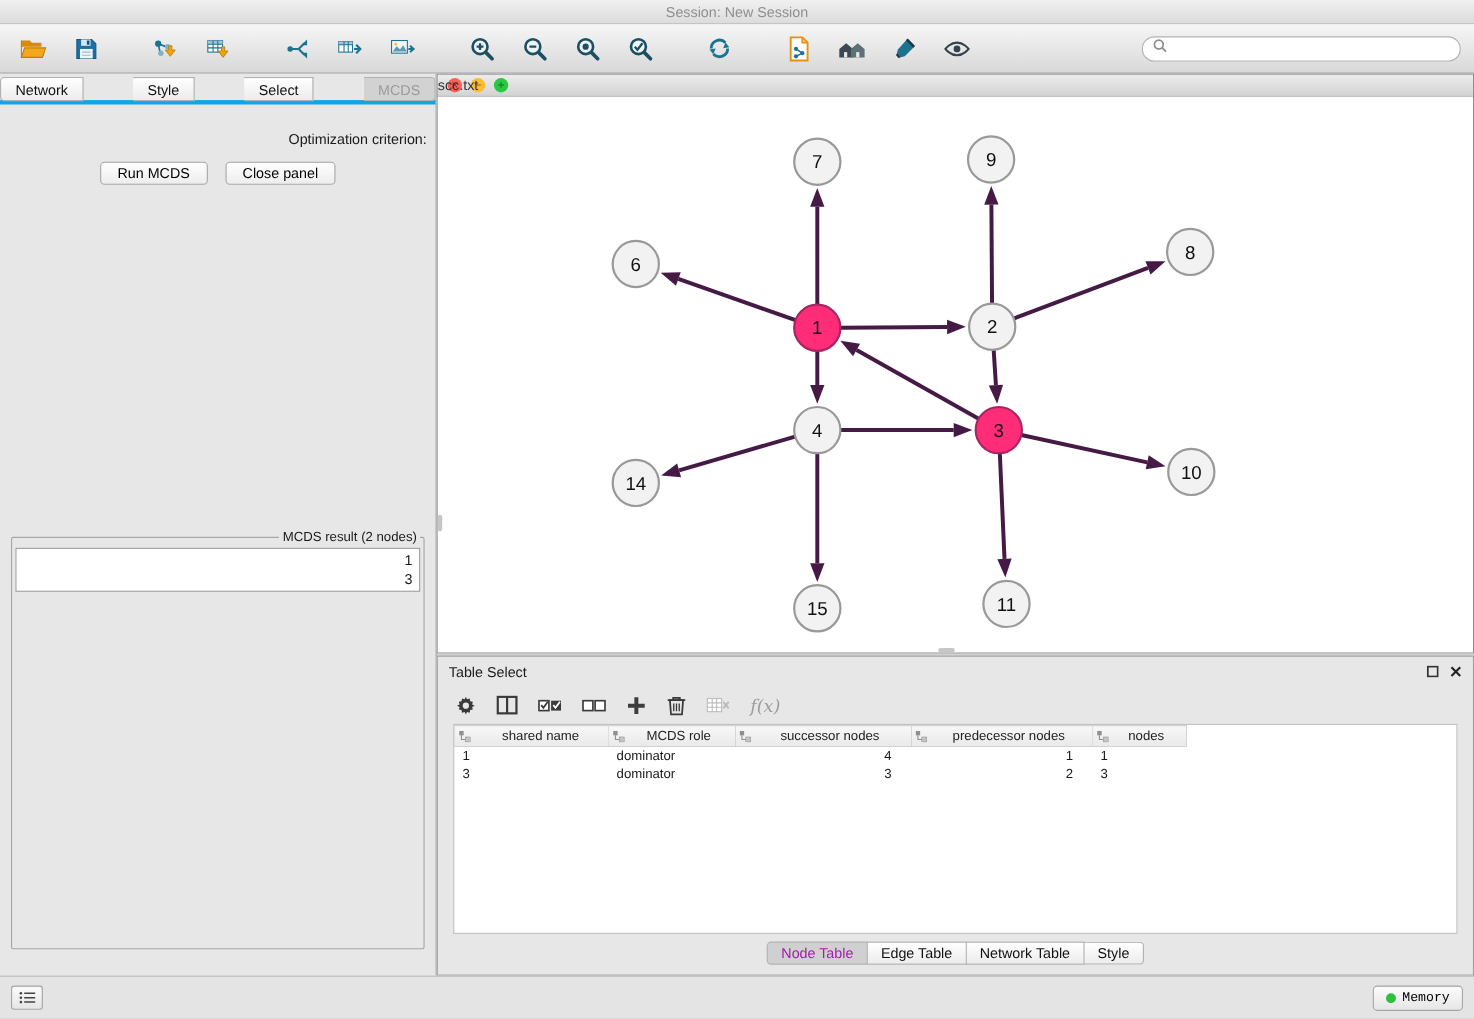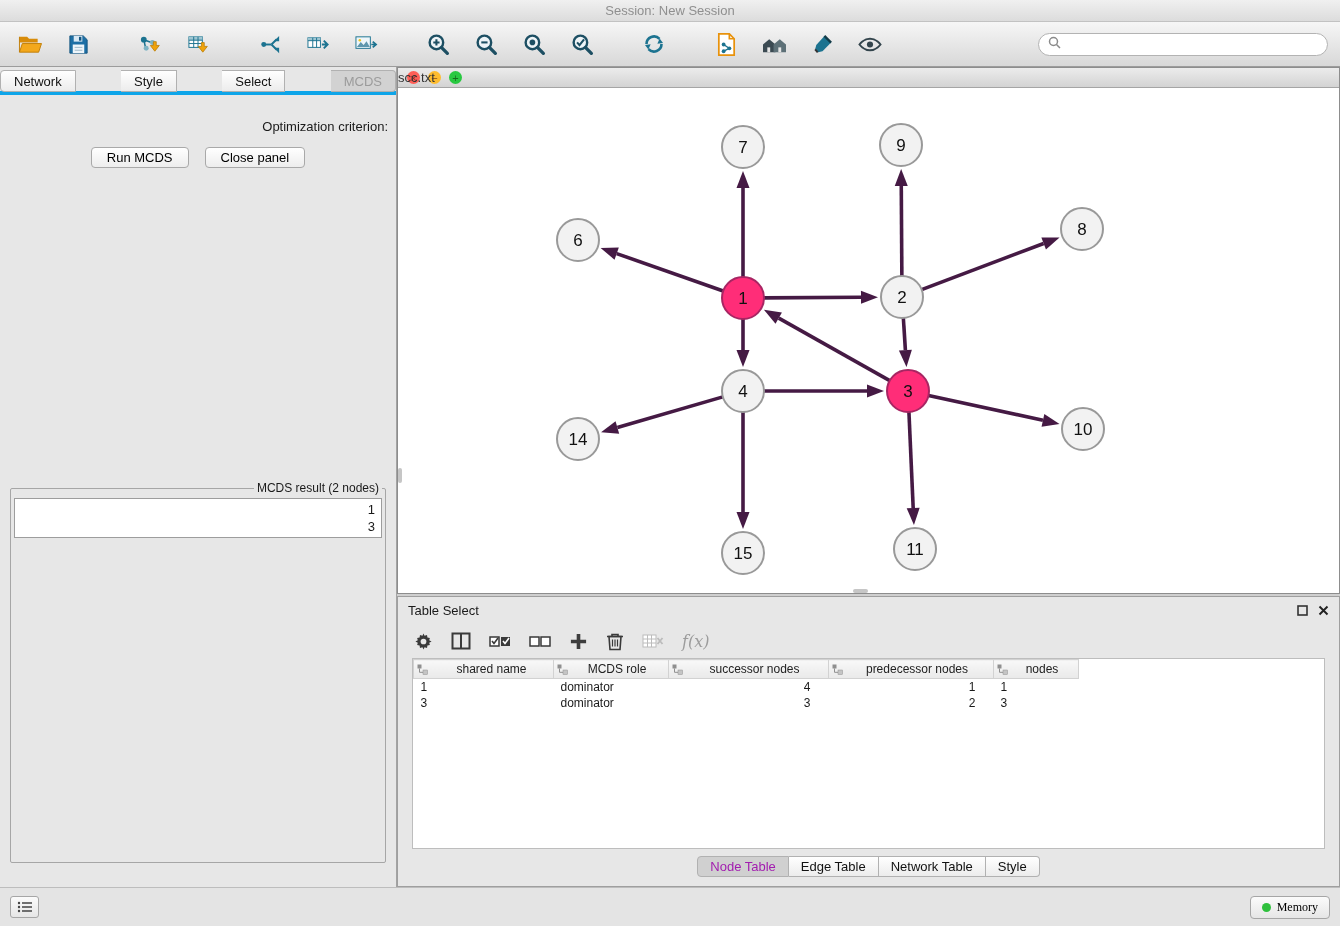--- a/index.html
+++ b/index.html
@@ -96,21 +96,21 @@
   .tp-tab.active { background:#d0d0d0; color:#a21caf; }
 
   
   .statusbar { height:39px; flex:none; background:#e4e4e4; border-top:1px solid #bdbdbd;
                display:flex; align-items:center; padding:0 10px; }
   .status-left-btn { width:29px; height:22px; border:1px solid #a6a6a6; border-radius:3px;
                      background:linear-gradient(#fbfbfb,#e6e6e6); display:flex; align-items:center;
                      justify-content:center; cursor:pointer; }
   .memory-btn { margin-left:auto; height:23px; border:1px solid #a6a6a6; border-radius:4px;
                 background:linear-gradient(#fbfbfb,#e6e6e6); display:flex; align-items:center; gap:6px;
-                padding:0 11px; font-size:12px; font-family:Liberation Serif, serif; cursor:pointer; }
+                padding:0 11px; font-size:12px; font-family:Liberation Mono, monospace; cursor:pointer; }
   .mem-dot { width:9px; height:9px; border-radius:50%; background:#2fc03d; display:inline-block; }
 </style>
 </head>
 <body>
 
 <div class="app">
 
   <div class="titlebar">
     <span>Session: New Session</span>
   </div>

